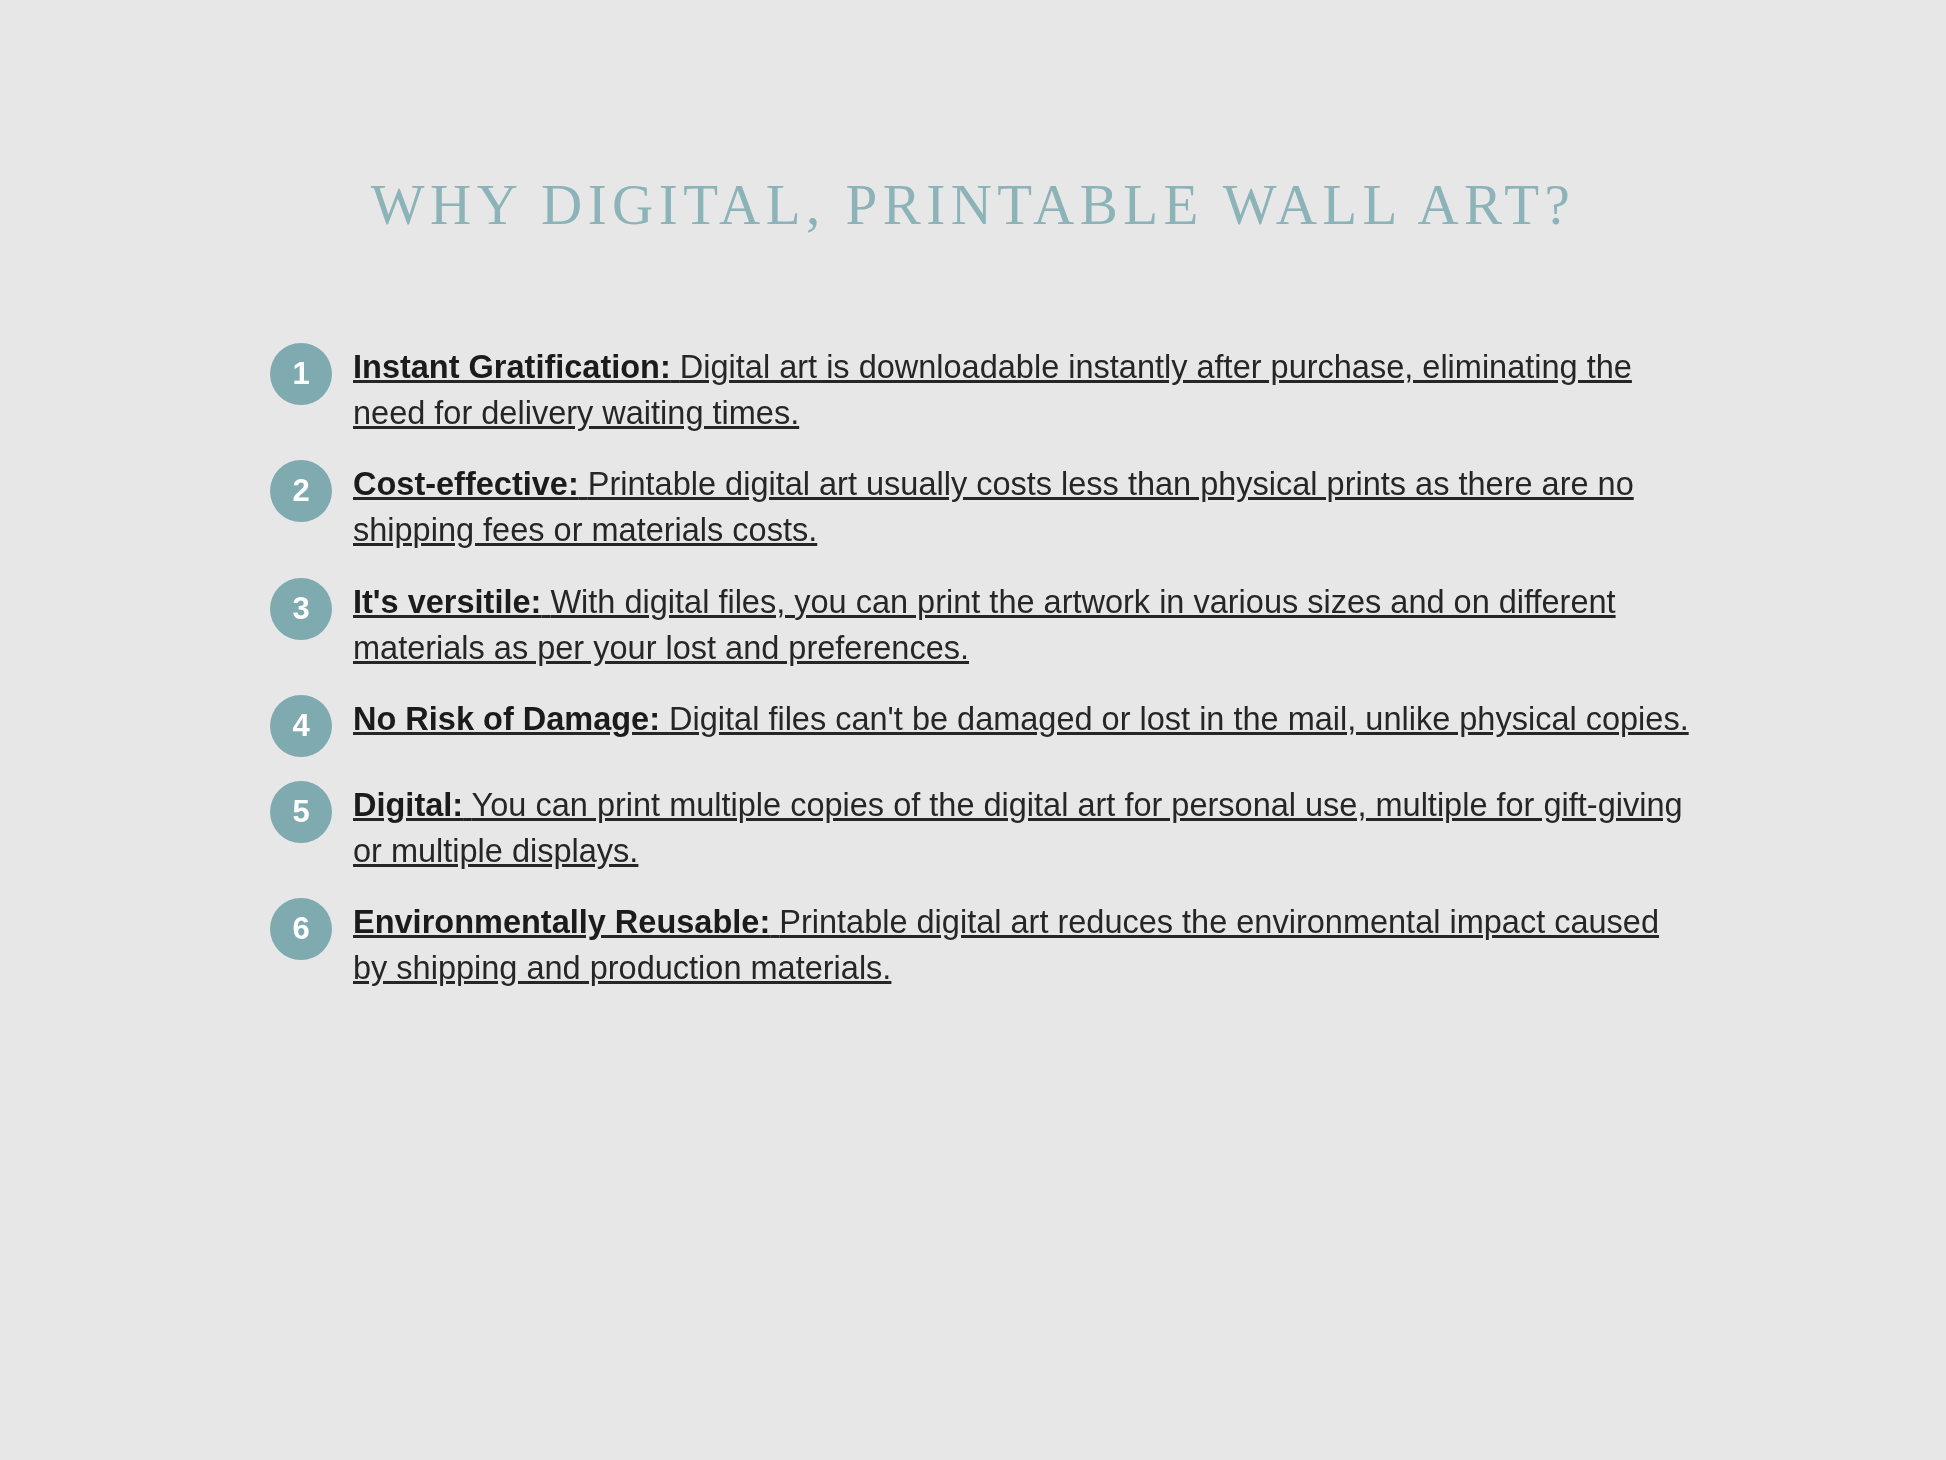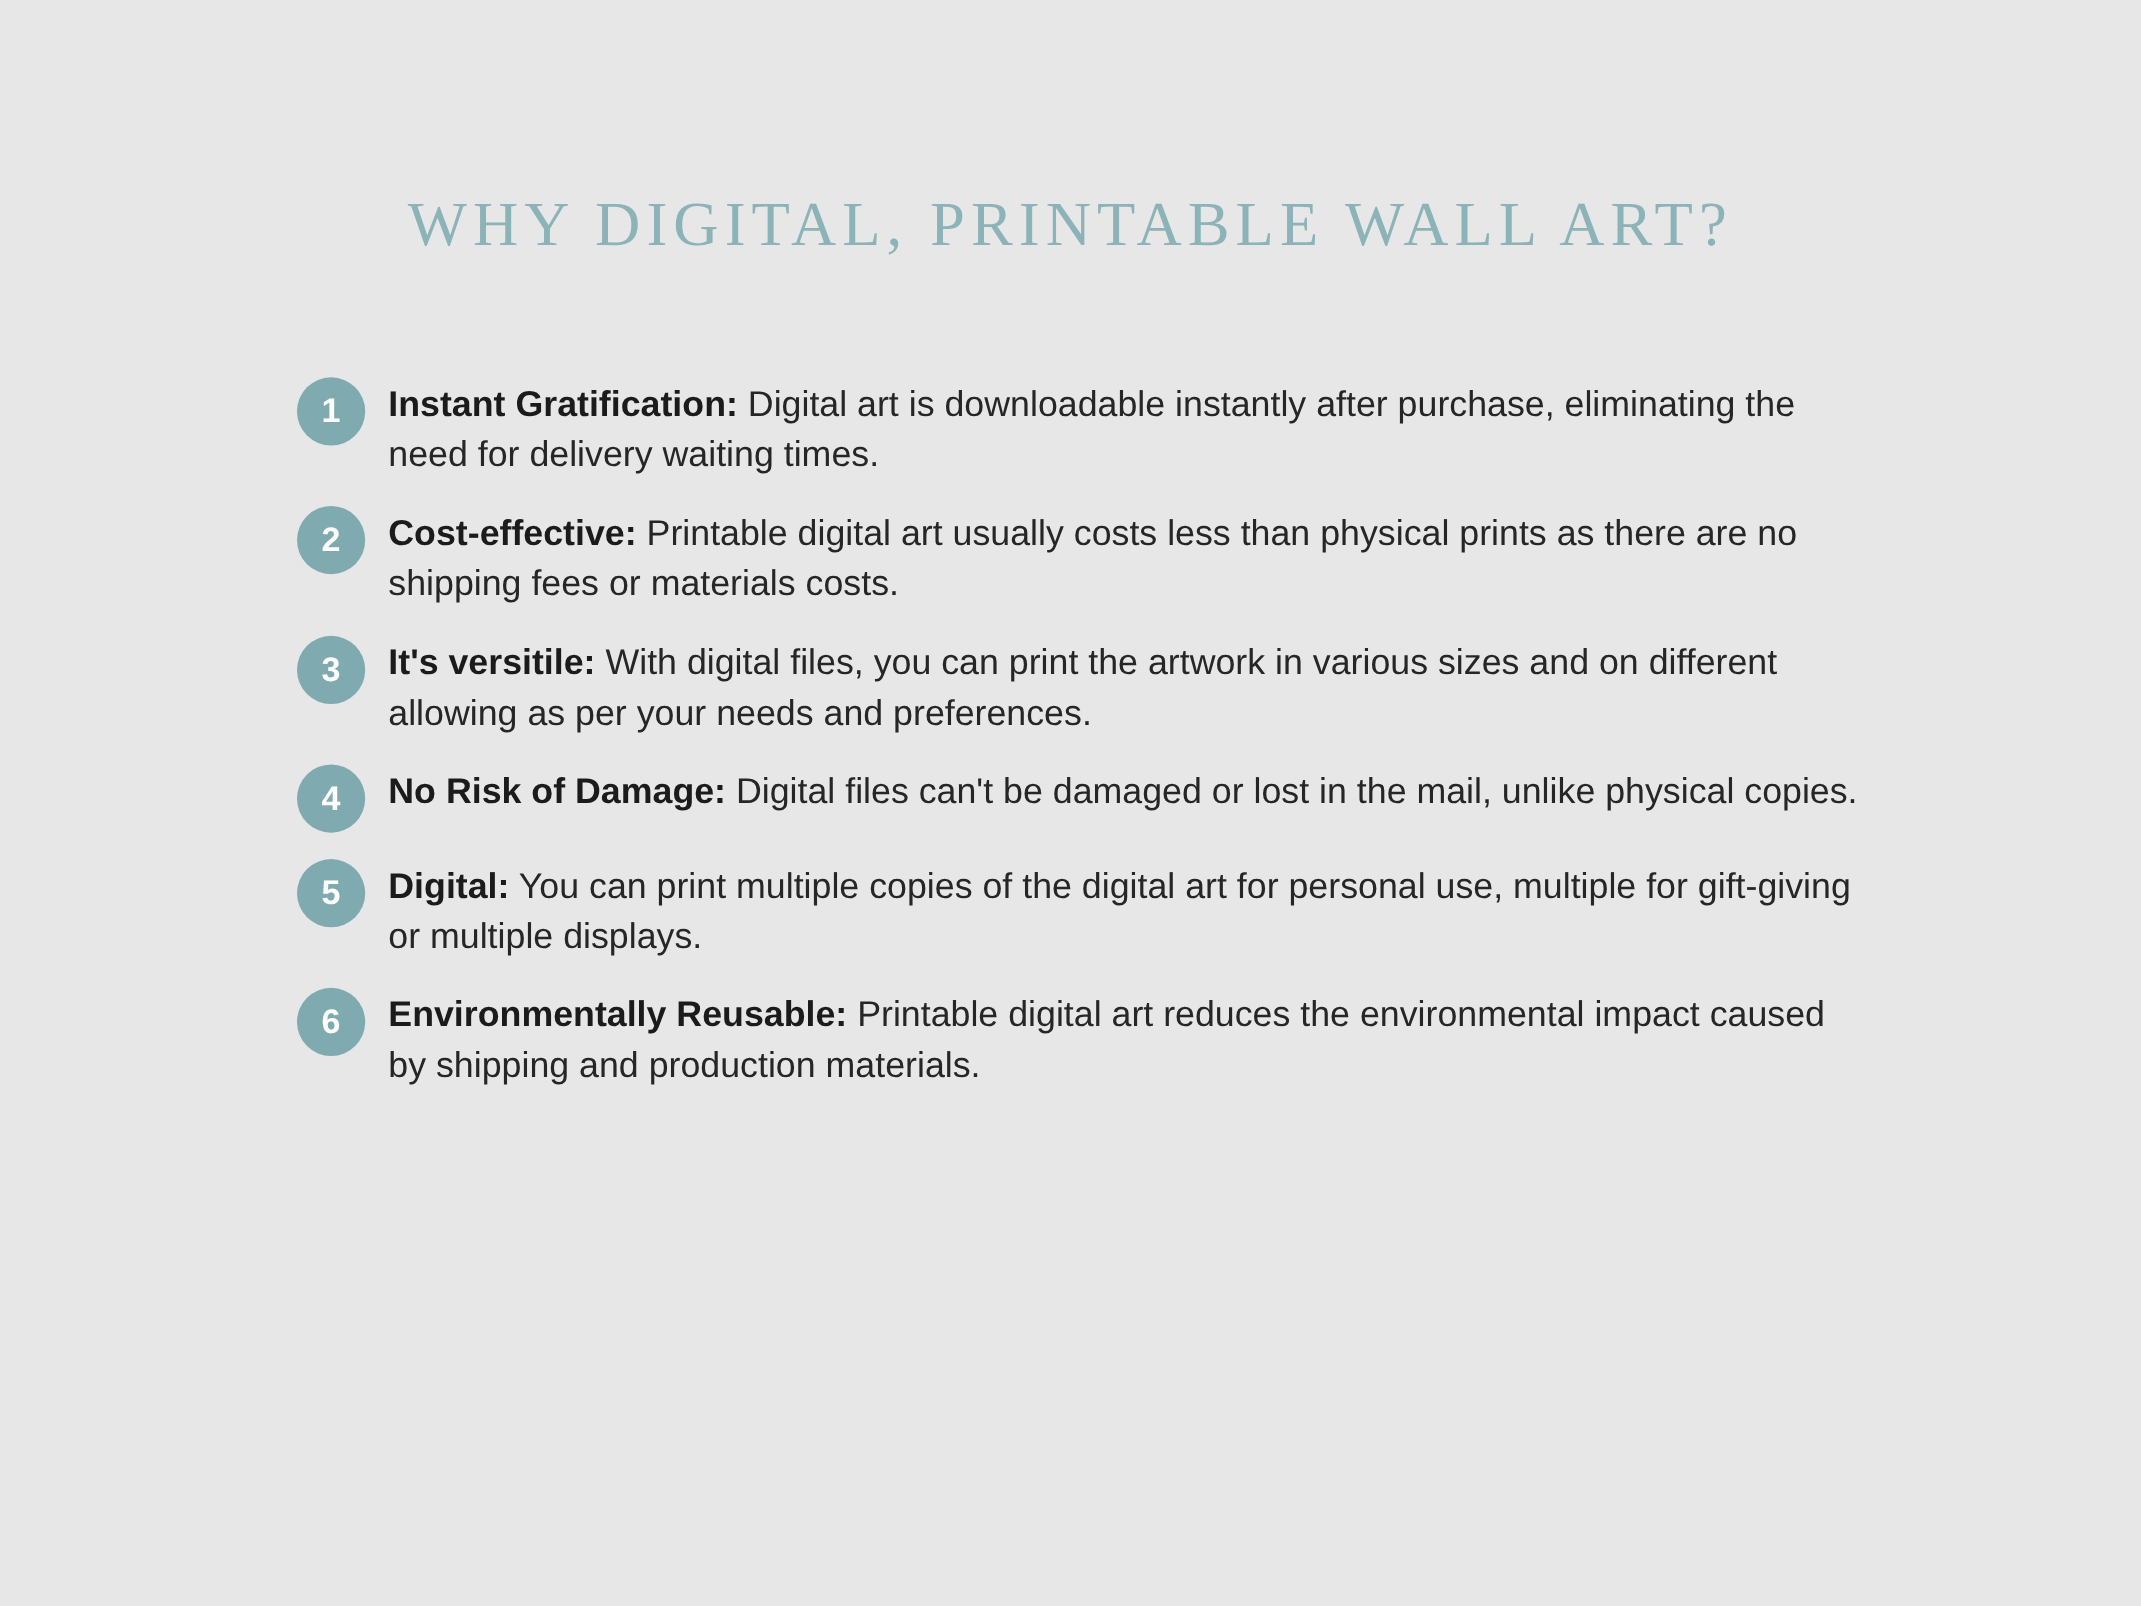--- a/index.html
+++ b/index.html
@@ -60,20 +60,21 @@
     margin-right: 21px;
     margin-top: 3px;
     font-family: "Liberation Sans", sans-serif;
   }
   .text {
     flex: 1 1 auto;
     font-size: 32.5px;
     line-height: 1.42;
     color: #262626;
     padding-top: 4px;
+    text-decoration: underline;
   }
   .text b {
     font-weight: bold;
     color: #1b1b1b;
   }
 </style>
 </head>
 <body>
 
 <div class="page">
@@ -87,21 +88,21 @@
       <div class="text"><b>Instant Gratification:</b> <span>Digital art is downloadable instantly after purchase, eliminating the need for delivery waiting times.</span></div>
     </div>
 
     <div class="item">
       <div class="badge">2</div>
       <div class="text"><b>Cost-effective:</b> <span>Printable digital art usually costs less than physical prints as there are no shipping fees or materials costs.</span></div>
     </div>
 
     <div class="item">
       <div class="badge">3</div>
-      <div class="text"><b>It's versitile:</b> <span>With digital files, you can print the artwork in various sizes and on different allowing as per your needs and preferences.</span></div>
+      <div class="text"><b>It's versitile:</b> <span>With digital files, you can print the artwork in various sizes and on different materials as per your lost and preferences.</span></div>
     </div>
 
     <div class="item">
       <div class="badge">4</div>
       <div class="text"><b>No Risk of Damage:</b> <span>Digital files can't be damaged or lost in the mail, unlike physical copies.</span></div>
     </div>
 
     <div class="item">
       <div class="badge">5</div>
       <div class="text"><b>Digital:</b> <span>You can print multiple copies of the digital art for personal use, multiple for gift-giving or multiple displays.</span></div>

